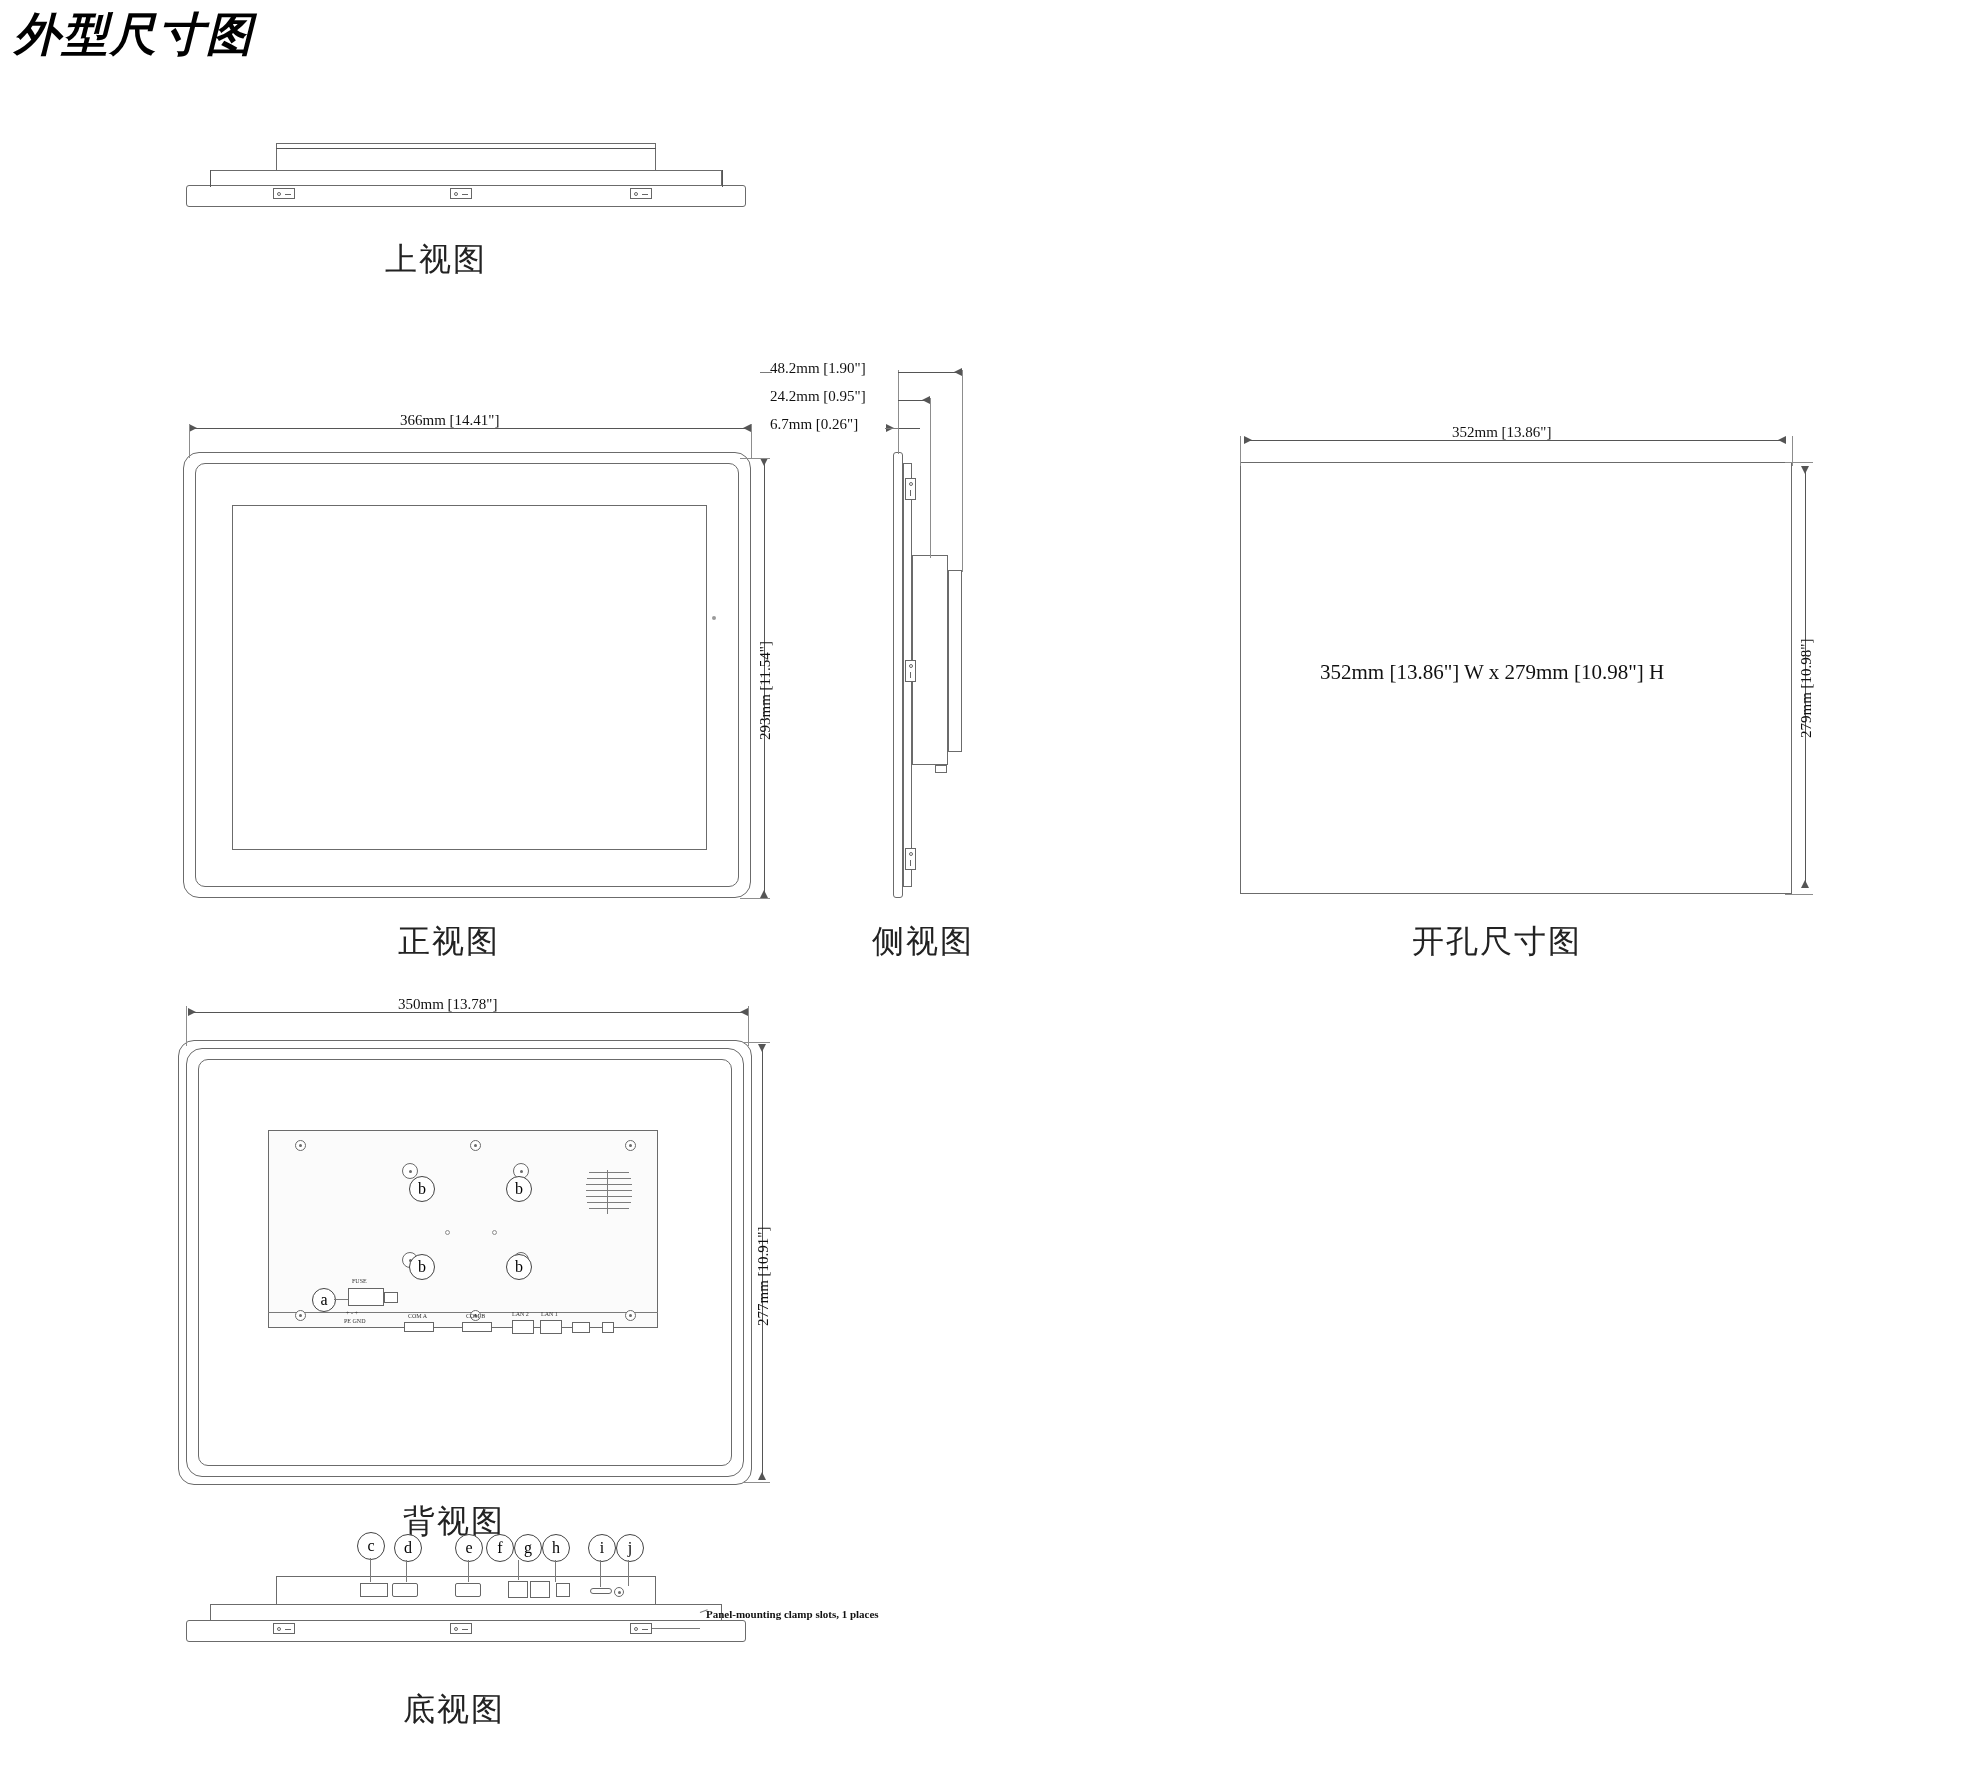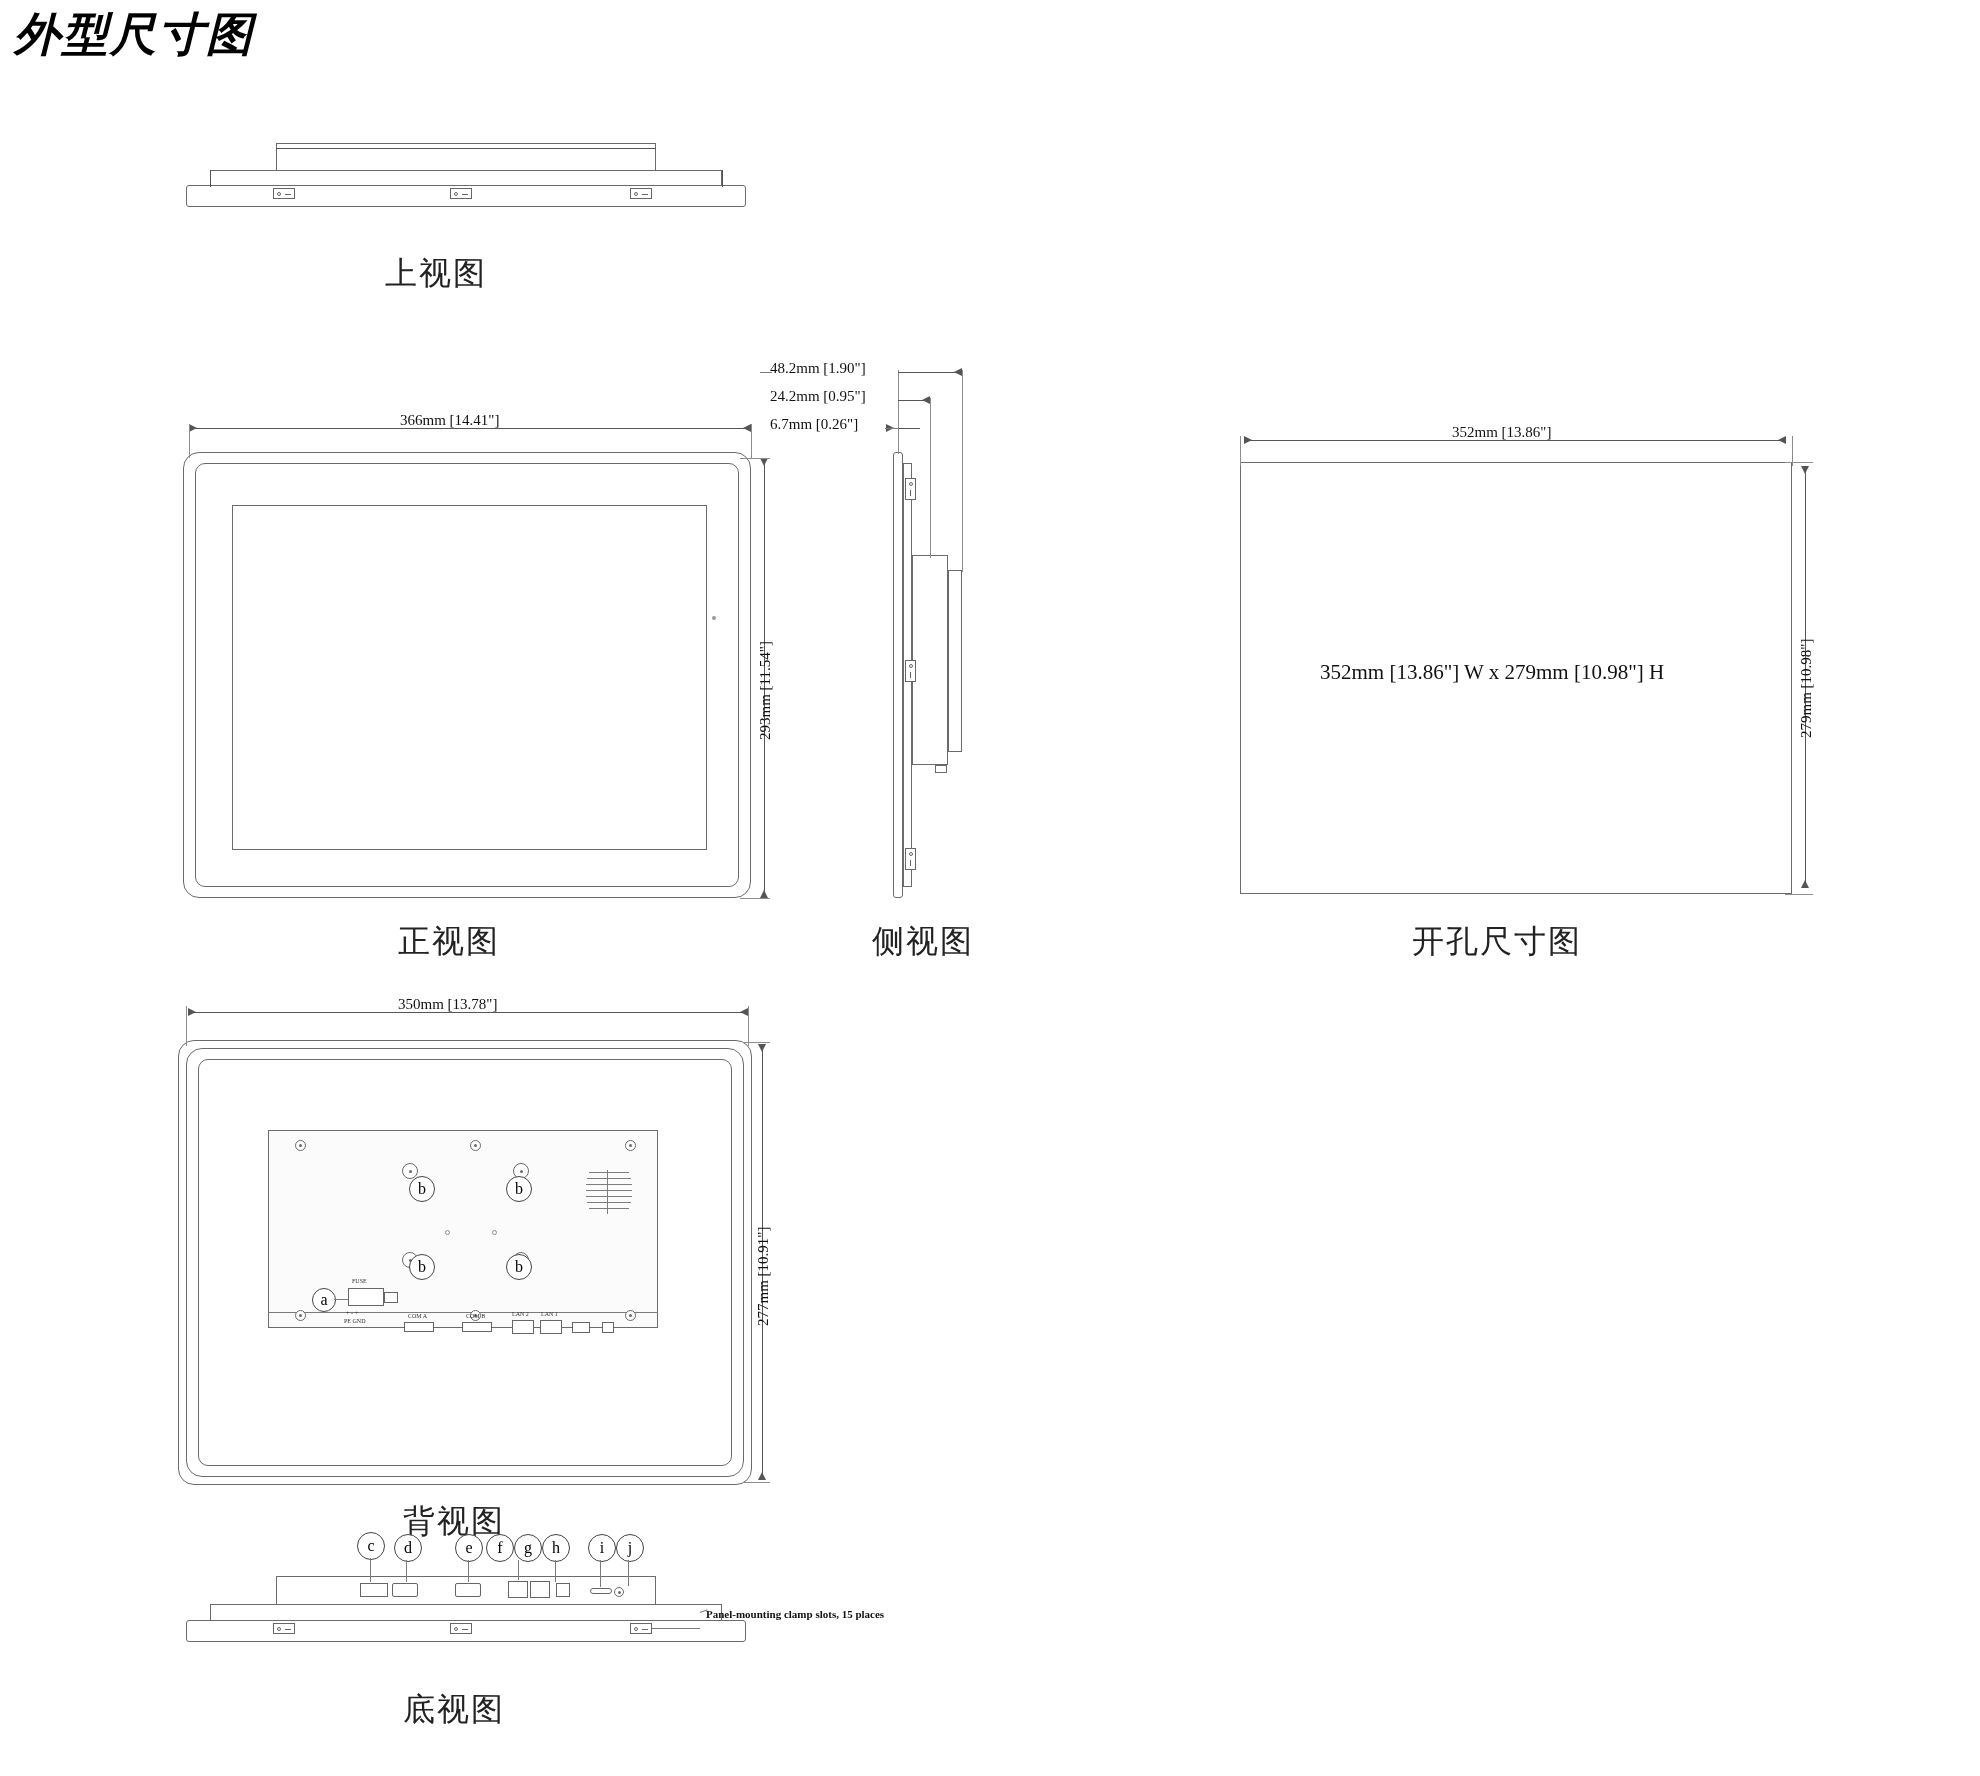--- a/index.html
+++ b/index.html
@@ -84,21 +84,21 @@
     <div class="box" style="left:276px;top:143px;width:380px;height:28px;"></div>
     <div class="ln hl" style="left:276px;top:148px;width:380px;"></div>
 
     <div class="slot" style="left:273px;top:188px;width:22px;height:11px;"></div>
     <div class="slot" style="left:450px;top:188px;width:22px;height:11px;"></div>
     <div class="slot" style="left:630px;top:188px;width:22px;height:11px;"></div>
 
     <div class="ln vl" style="left:210px;top:170px;height:17px;"></div>
     <div class="ln vl" style="left:722px;top:170px;height:17px;"></div>
 
-    <div class="caption" style="left:385px;top:252px;text-align:center;">上视图</div>
+    <div class="caption" style="left:385px;top:238px;text-align:center;">上视图</div>
   </div>
 
   <div>
 
     <div class="box r2" style="left:183px;top:452px;width:568px;height:446px;"></div>
     <div class="box r" style="left:195px;top:463px;width:544px;height:424px;"></div>
 
     <div class="box" style="left:232px;top:505px;width:475px;height:345px;"></div>
 
     <div style="position:absolute;left:712px;top:616px;width:4px;height:4px;border-radius:50%;background:#9a9a9a;"></div>
@@ -283,18 +283,18 @@
     <div class="ln vl thin" style="left:555px;top:1560px;height:22px;"></div>
     <div class="ln vl thin" style="left:600px;top:1560px;height:27px;"></div>
     <div class="ln vl thin" style="left:628px;top:1560px;height:26px;"></div>
 
     <div class="slot" style="left:273px;top:1623px;width:22px;height:11px;"></div>
     <div class="slot" style="left:450px;top:1623px;width:22px;height:11px;"></div>
     <div class="slot" style="left:630px;top:1623px;width:22px;height:11px;"></div>
 
     <div class="ln hl thin" style="left:652px;top:1628px;width:48px;"></div>
     <div class="ln hl thin" style="left:700px;top:1612px;width:8px;transform:rotate(-20deg);transform-origin:left center;"></div>
-    <div class="note" style="left:706px;top:1608px;">Panel-mounting clamp slots, 15 places</div>
+    <div class="note" style="left:706px;top:1608px;">Panel-mounting clamp slots, 1 places</div>
 
     <div class="caption" style="left:403px;top:1688px;">底视图</div>
   </div>
 
 </div>
 
 </body></html>

